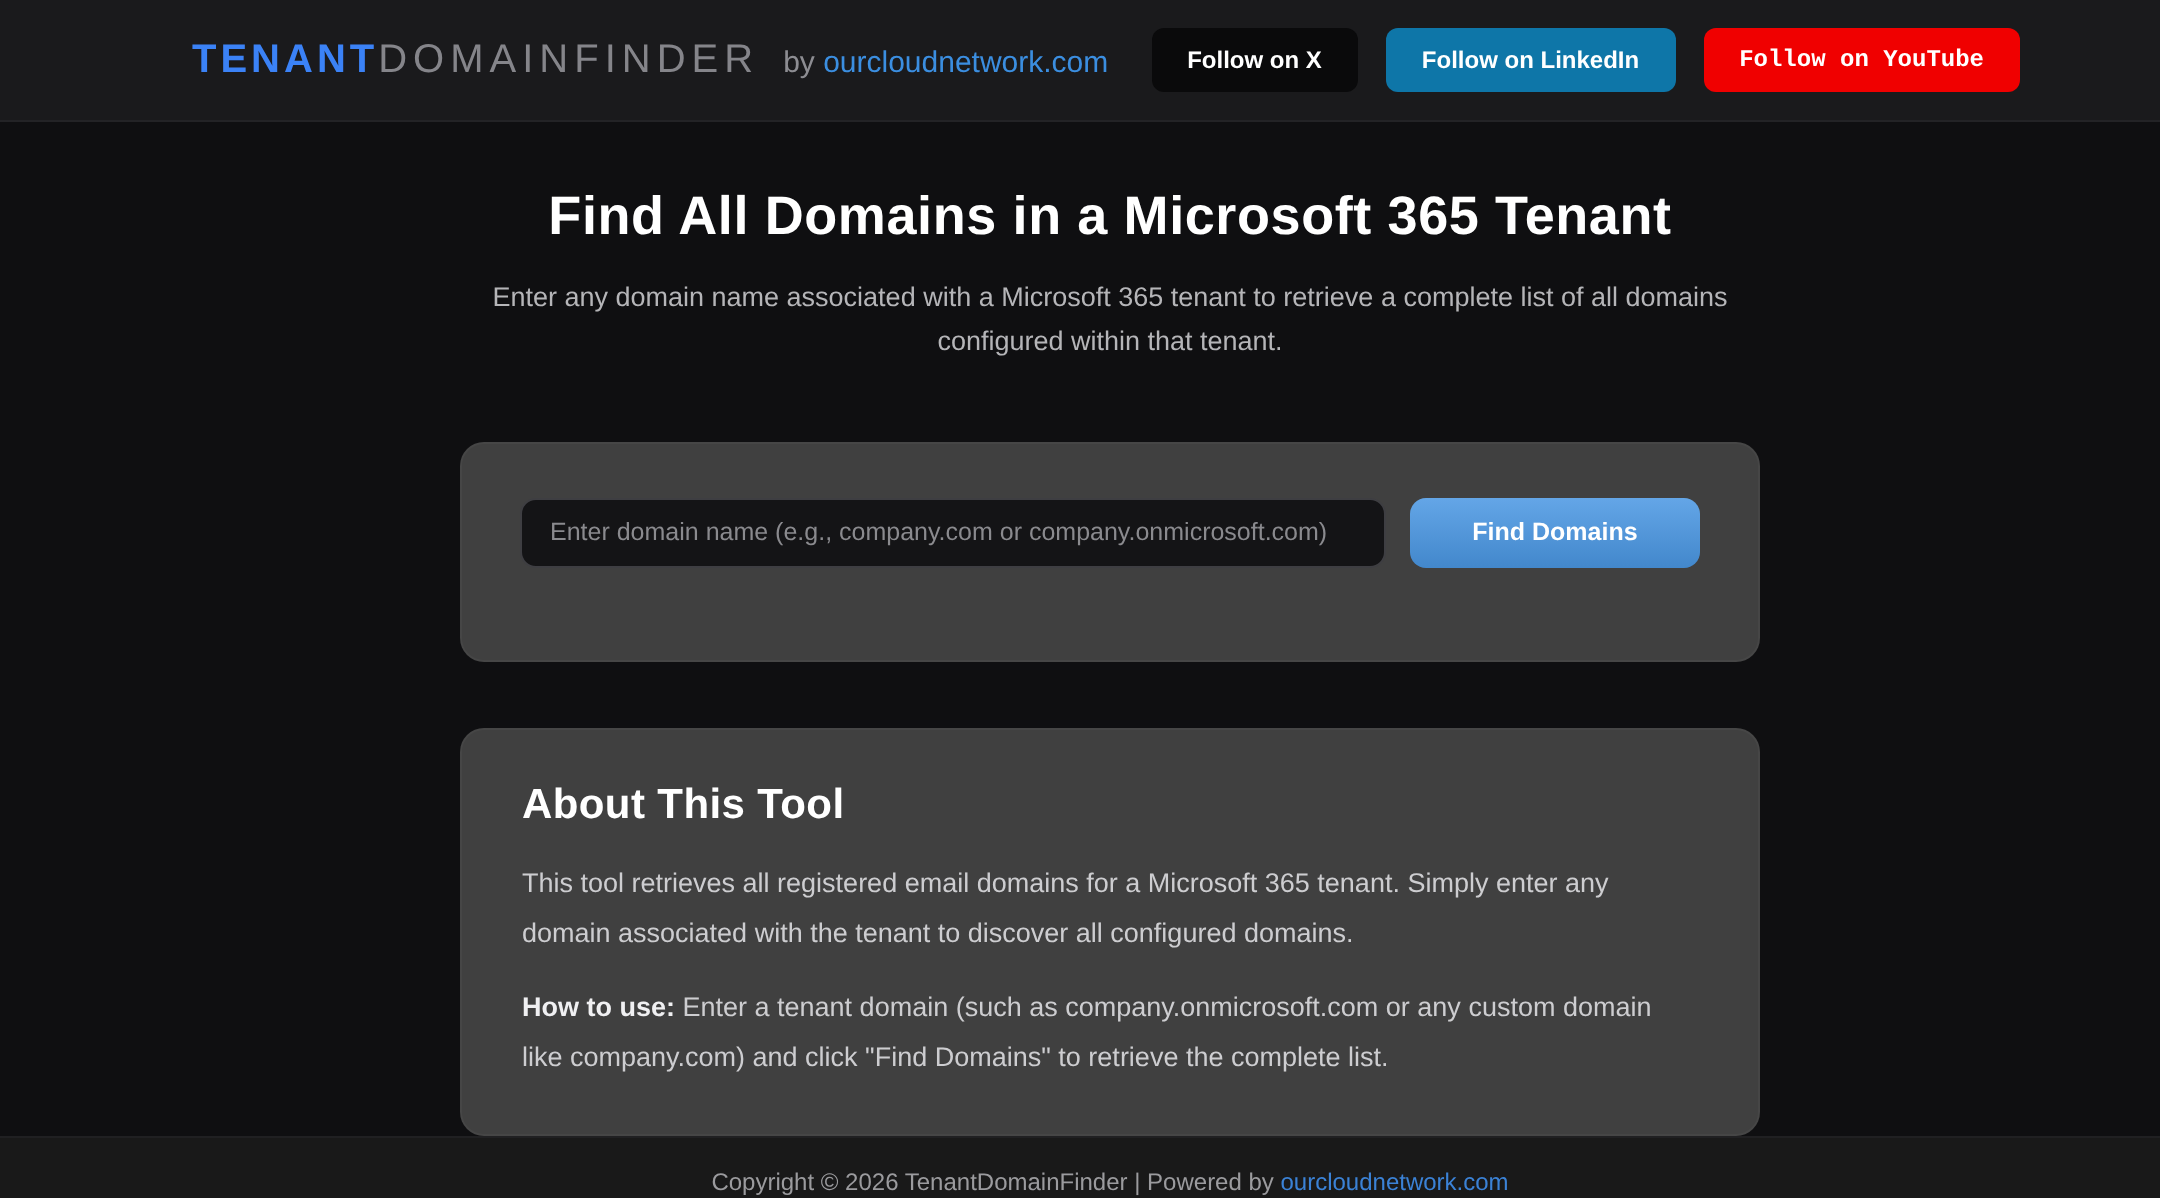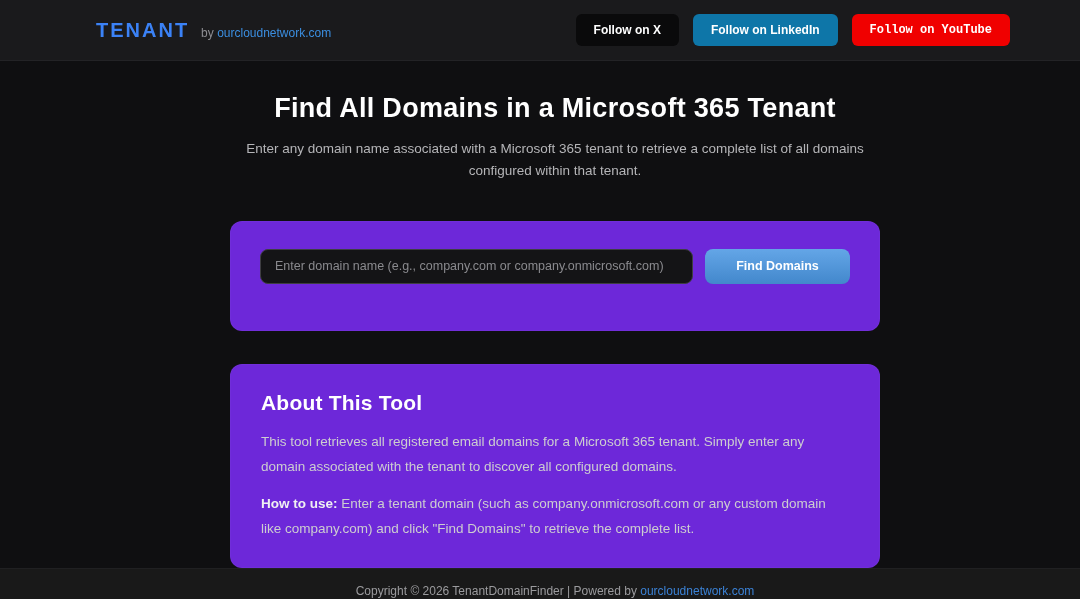--- a/index.html
+++ b/index.html
@@ -29,21 +29,21 @@
     font-size: 20px;
     font-weight: 800;
     letter-spacing: 2px;
   }
   .logo-light {
     color: #85858a;
     font-size: 20px;
     font-weight: 300;
     letter-spacing: 3px;
   }
-  .byline { margin-left: 12px; font-size: 12px; color: #8d8d92; }
+  .byline { margin-left: 12px; font-size: 15px; color: #8d8d92; }
   .byline a, .byline .byline-link { color: #3b8ee0; text-decoration: none; cursor: pointer; }
 
   .social-buttons { display: flex; align-items: center; gap: 14px; }
   .social-btn {
     border: none;
     border-radius: 6px;
     color: #ffffff;
     font-family: inherit;
     font-size: 12px;
     font-weight: 700;
@@ -65,21 +65,21 @@
   }
   .hero-subtitle {
     margin: 14px auto 0;
     max-width: 640px;
     color: #b5b5b8;
     font-size: 13.5px;
     line-height: 1.65;
   }
 
   .card {
-    background: #6d28d9;
+    background: #404040;
     border: 1px solid rgba(255,255,255,0.03);
     border-radius: 12px;
   }
   .search-card {
     margin-top: 38px;
     padding: 27px 29px 46px 29px;
   }
   .search-row { display: flex; gap: 12px; }
   .domain-input {
     flex: 1 1 auto;
@@ -137,20 +137,21 @@
   }
   .footer-inner { text-align: center; font-size: 12px; color: #9b9b9e; }
   .footer-inner .footer-link { color: #3b82d6; text-decoration: none; cursor: pointer; }
 </style>
 </head>
 <body>
 
 <header class="header">
   <div class="logo-wrap">
     <span class="logo-bold">TENANT</span>
+      <span class="logo-light">DOMAINFINDER</span>
     <span class="byline">
       <span>by</span>
       <span class="byline-link">ourcloudnetwork.com</span>
     </span>
   </div>
   <div class="social-buttons">
     <button class="social-btn" style="background-color: rgb(10, 10, 11);">Follow on X</button>
     <button class="social-btn" style="background-color: rgb(14, 118, 168);">Follow on LinkedIn</button>
     <button class="social-btn" style="background-color: rgb(240, 0, 0); font-family: Liberation Mono, monospace;">Follow on YouTube</button>
   </div>

